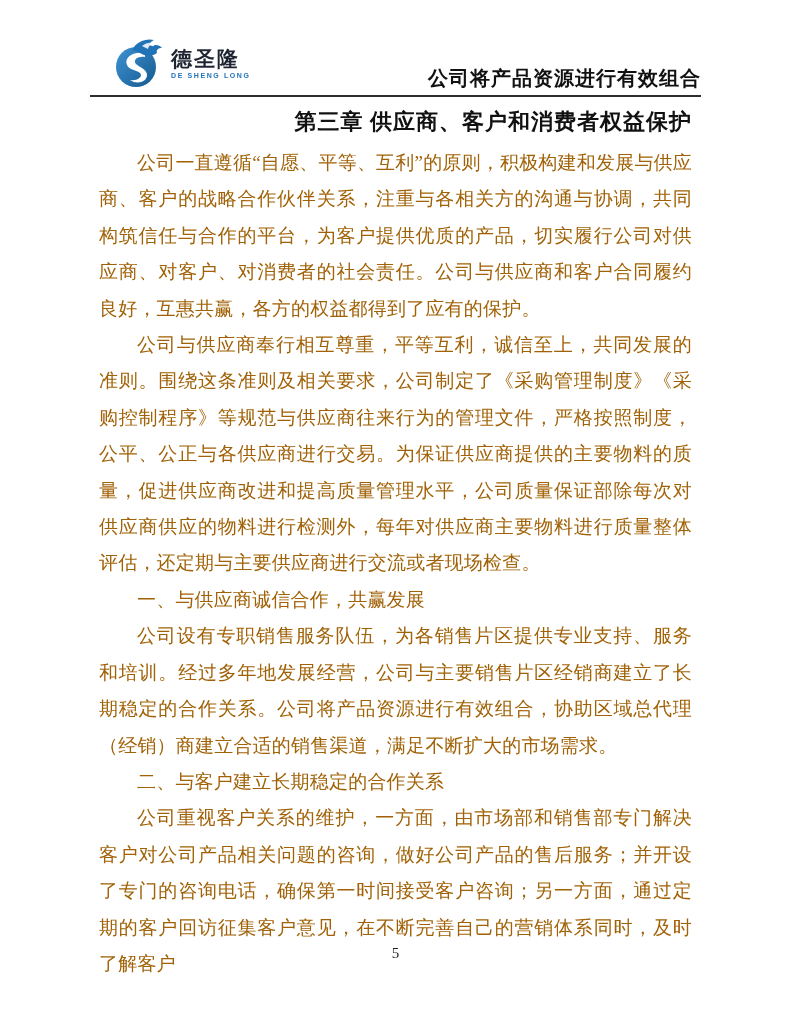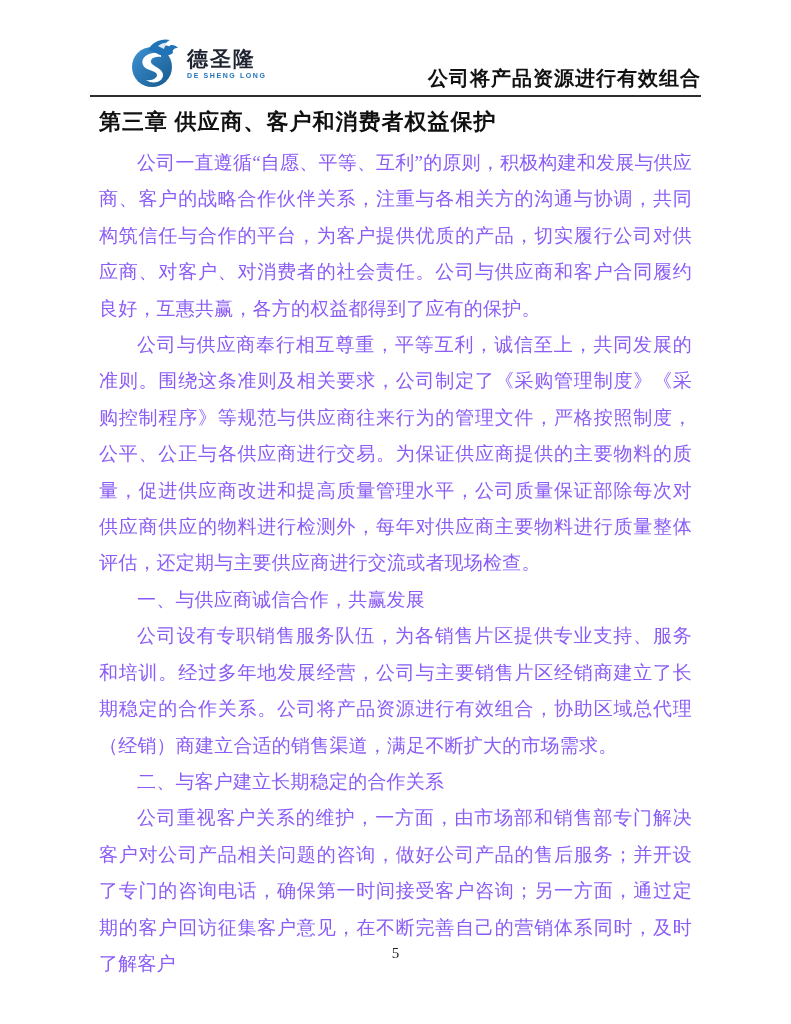--- a/index.html
+++ b/index.html
@@ -16,21 +16,21 @@
   }
   
   .header {
     position: relative;
     margin: 0 90px;
     height: 97px;
     border-bottom: 2px solid #2e2e2e;
   }
   .logo-block {
     position: absolute;
-    left: 38px;
+    left: 22px;
     top: 36px;
     display: flex;
     align-items: center;
     gap: 3px;
     justify-content: space-between;
   }
   .logo-mark { width: 56px; height: 54px; display: block; }
   .logo-text { display: flex; flex-direction: column; line-height: 1; }
   .logo-cn {
     font-size: 21px;
@@ -52,35 +52,35 @@
     right: 0;
     bottom: 3px;
     font-size: 20px;
     font-weight: bold;
     letter-spacing: 1px;
     color: #111111;
   }
   
   .doc-title {
     margin: 10px 99px 0 99px;
-    text-align: left;
+    text-align: right;
     font-size: 22px;
     font-weight: bold;
     color: #111111;
     letter-spacing: 1px;
   }
   .doc-body {
     margin: 8px 99px 0 99px;
   }
   .doc-body p {
     font-size: 19px;
     line-height: 36.4px;
     text-align: justify;
     text-indent: 2em;
-    color: #8b5cf6;
+    color: #a16207;
     letter-spacing: 0.2px;
   }
   
   .page-number {
     position: absolute;
     bottom: 62px;
     left: 0;
     width: 100%;
     text-align: center;
     font-size: 15px;

